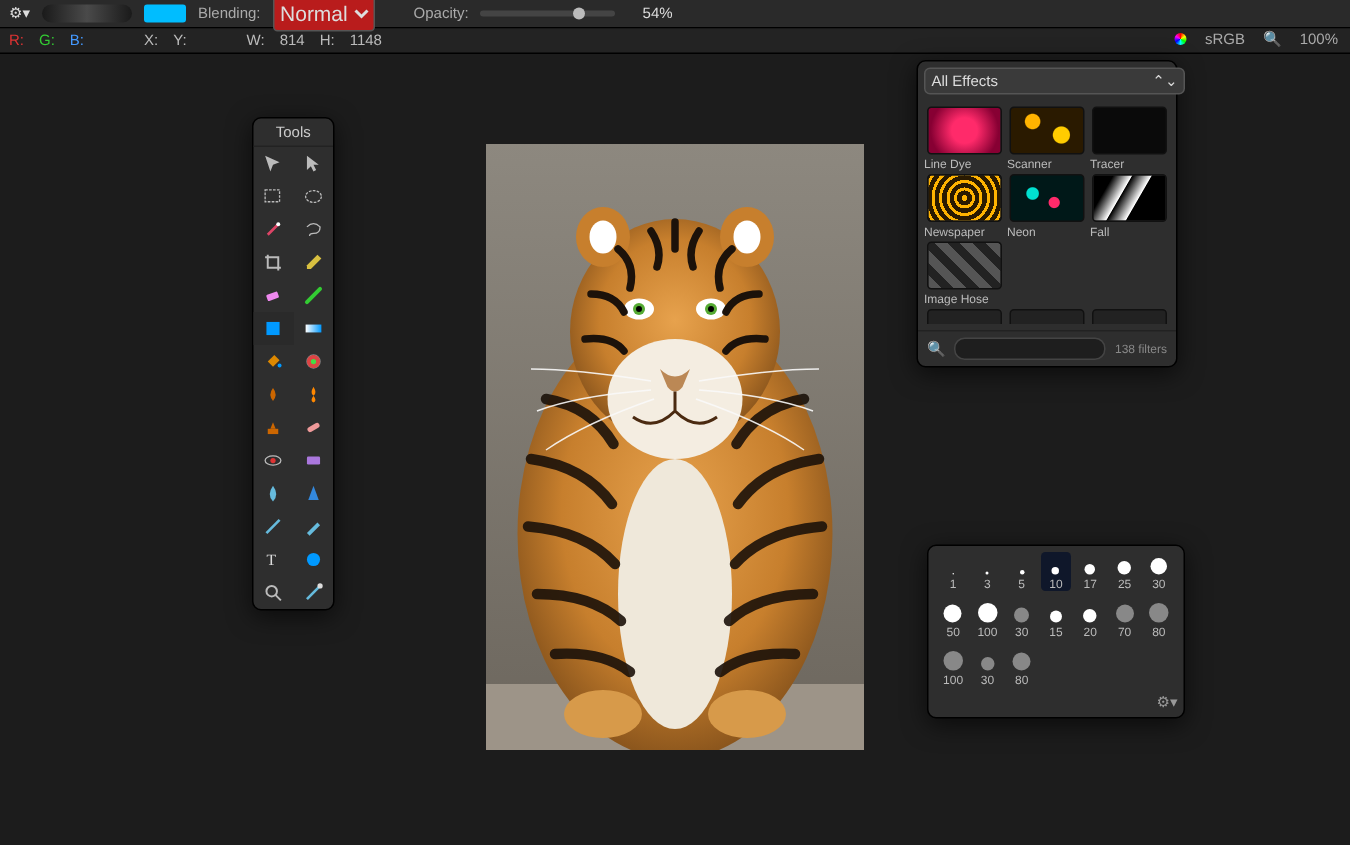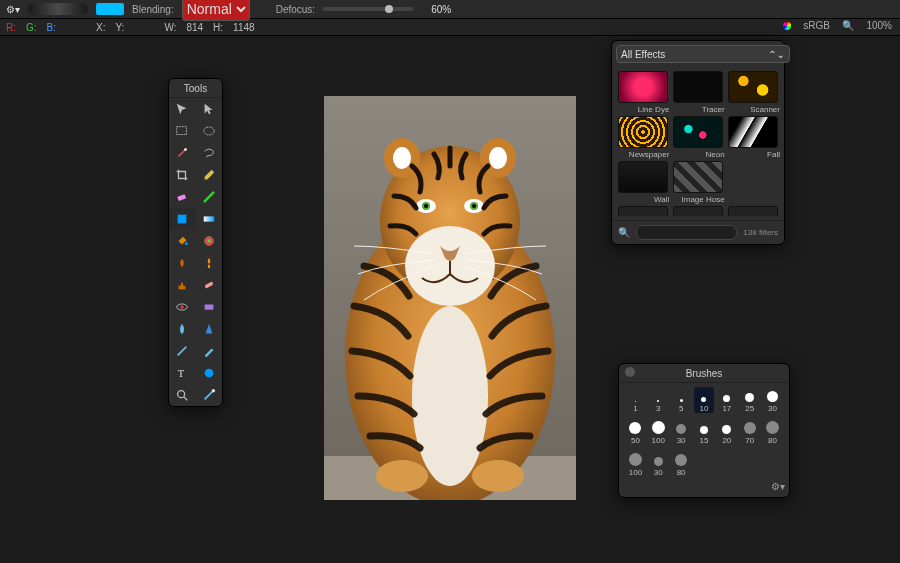--- a/index.html
+++ b/index.html
@@ -22,21 +22,21 @@
   #tools{left:168px;top:78px;width:53px}
   .tool-grid{display:grid;grid-template-columns:1fr 1fr}
   .tool{height:22px;display:flex;align-items:center;justify-content:center;cursor:pointer}
   .tool svg{width:14px;height:14px}
   
   #canvas{position:absolute;left:324px;top:96px;width:252px;height:404px;background:#777}
   
   #effects{left:611px;top:40px;width:172px}
   .eff-select{margin:4px;width:calc(100% - 8px);background:#3a3a3a;border:1px solid #555;color:#ddd;border-radius:4px;height:16px;font-size:10px;padding:0 4px;display:flex;align-items:center;justify-content:space-between}
   .eff-grid{display:grid;grid-template-columns:repeat(3,1fr);gap:2px;padding:4px;max-height:170px;overflow:hidden}
-  .eff-item{text-align:right}
+  .eff-item{text-align:left}
   .eff-thumb{width:48px;height:30px;border-radius:3px;margin:0 auto 2px;border:1px solid #111}
   .eff-label{font-size:8px;color:#bbb}
   .eff-foot{display:flex;align-items:center;padding:4px 6px;border-top:1px solid #222;gap:6px}
   .eff-search{flex:1;height:13px;background:#1e1e1e;border:1px solid #444;border-radius:7px}
   
   #brushes{left:618px;top:363px;width:170px}
   .br-grid{display:grid;grid-template-columns:repeat(7,1fr);padding:4px 6px 2px;gap:2px}
   .br-cell{display:flex;flex-direction:column;align-items:center;height:26px;justify-content:flex-end;border-radius:3px}
   .br-cell.sel{background:#0f172a}
   .br-dot{background:#fff;border-radius:50%}
@@ -48,25 +48,25 @@
 </head>
 <body>
 
 <div class="toolbar">
   <span style="color:#ddd">⚙▾</span>
   <div class="swatch-brush"></div>
   <div class="swatch-color"></div>
   <span class="lbl">Blending:</span>
   <select><option>Normal</option></select>
   <span style="width:10px"></span>
-  <span class="lbl">Defocus:</span>
+  <span class="lbl">Opacity:</span>
   <div class="slider">
       <div class="knob" style="left:calc(73% - 4px)"></div>
     </div>
-  <span class="val">60%</span>
+  <span class="val">54%</span>
 </div>
 
 <div class="infobar">
   <span class="r">R:</span>
   <span class="g">G:</span>
   <span class="b">B:</span>
   <span style="width:20px"></span>
   <span>X:</span>
   <span>Y:</span>
   <span style="width:20px"></span>
@@ -322,65 +322,57 @@
   <div class="eff-select">
       <span>All Effects</span>
       <span>⌃⌄</span>
     </div>
   <div class="eff-grid" id="eff-grid">
       <div class="eff-item">
         <div class="eff-thumb" style="background:radial-gradient(circle,#ff2a6a 30%,#870033 80%)"></div>
         <div class="eff-label">Line Dye</div>
       </div>
       <div class="eff-item">
+        <div class="eff-thumb" style="background:radial-gradient(circle at 30% 30%,#ffb300 12%,transparent 14%),radial-gradient(circle at 70% 60%,#ffcc00 14%,transparent 16%),#2a1a00"></div>
+        <div class="eff-label">Scanner</div>
+      </div>
+      <div class="eff-item">
         <div class="eff-thumb" style="background:#0a0a0a"></div>
         <div class="eff-label">Tracer</div>
       </div>
       <div class="eff-item">
-        <div class="eff-thumb" style="background:radial-gradient(circle at 30% 30%,#ffb300 12%,transparent 14%),radial-gradient(circle at 70% 60%,#ffcc00 14%,transparent 16%),#2a1a00"></div>
-        <div class="eff-label">Scanner</div>
-      </div>
-      <div class="eff-item">
         <div class="eff-thumb" style="background:repeating-radial-gradient(circle,#ffb300 0 2px,#2a1a00 2px 5px)"></div>
         <div class="eff-label">Newspaper</div>
       </div>
       <div class="eff-item">
         <div class="eff-thumb" style="background:radial-gradient(circle at 30% 40%,#00e0d0 10%,transparent 12%),radial-gradient(circle at 60% 60%,#ff2a6a 10%,transparent 12%),#001818"></div>
         <div class="eff-label">Neon</div>
       </div>
       <div class="eff-item">
         <div class="eff-thumb" style="background:linear-gradient(300deg,#000 40%,#fff 41%,#000 60%,#fff 61%,#000 80%)"></div>
         <div class="eff-label">Fall</div>
-      </div>
-      <div class="eff-item">
-        <div class="eff-thumb" style="background:linear-gradient(#1a1a1a,#0a0a0a)"></div>
-        <div class="eff-label">Wall</div>
       </div>
       <div class="eff-item">
         <div class="eff-thumb" style="background:repeating-linear-gradient(45deg,#555 0 6px,#222 6px 12px)"></div>
         <div class="eff-label">Image Hose</div>
       </div>
       <div style="grid-column: 1 / 4; display: grid; grid-template-columns: repeat(3, 1fr); gap: 2px; height: 10px; overflow: hidden;">
         <div class="eff-thumb" style="height:18px;background:#222"></div>
         <div class="eff-thumb" style="height:18px;background:#222"></div>
         <div class="eff-thumb" style="height:18px;background:#222"></div>
       </div>
     </div>
   <div class="eff-foot">
     <span style="color:#888">🔍</span>
     <div class="eff-search"></div>
     <span style="color:#888;font-size:8px">138 filters</span>
   </div>
 </div>
 
 <div id="brushes" class="panel">
-  <div class="panel-title">
-      <div class="panel-close"></div>
-      <span>Brushes</span>
-    </div>
   <div id="br-rows">
       <div class="br-grid">
         <div class="br-cell">
           <div class="br-dot" style="width: 1px; height: 1px;"></div>
           <div class="br-num">1</div>
         </div>
         <div class="br-cell">
           <div class="br-dot" style="width: 2px; height: 2px;"></div>
           <div class="br-num">3</div>
         </div>

